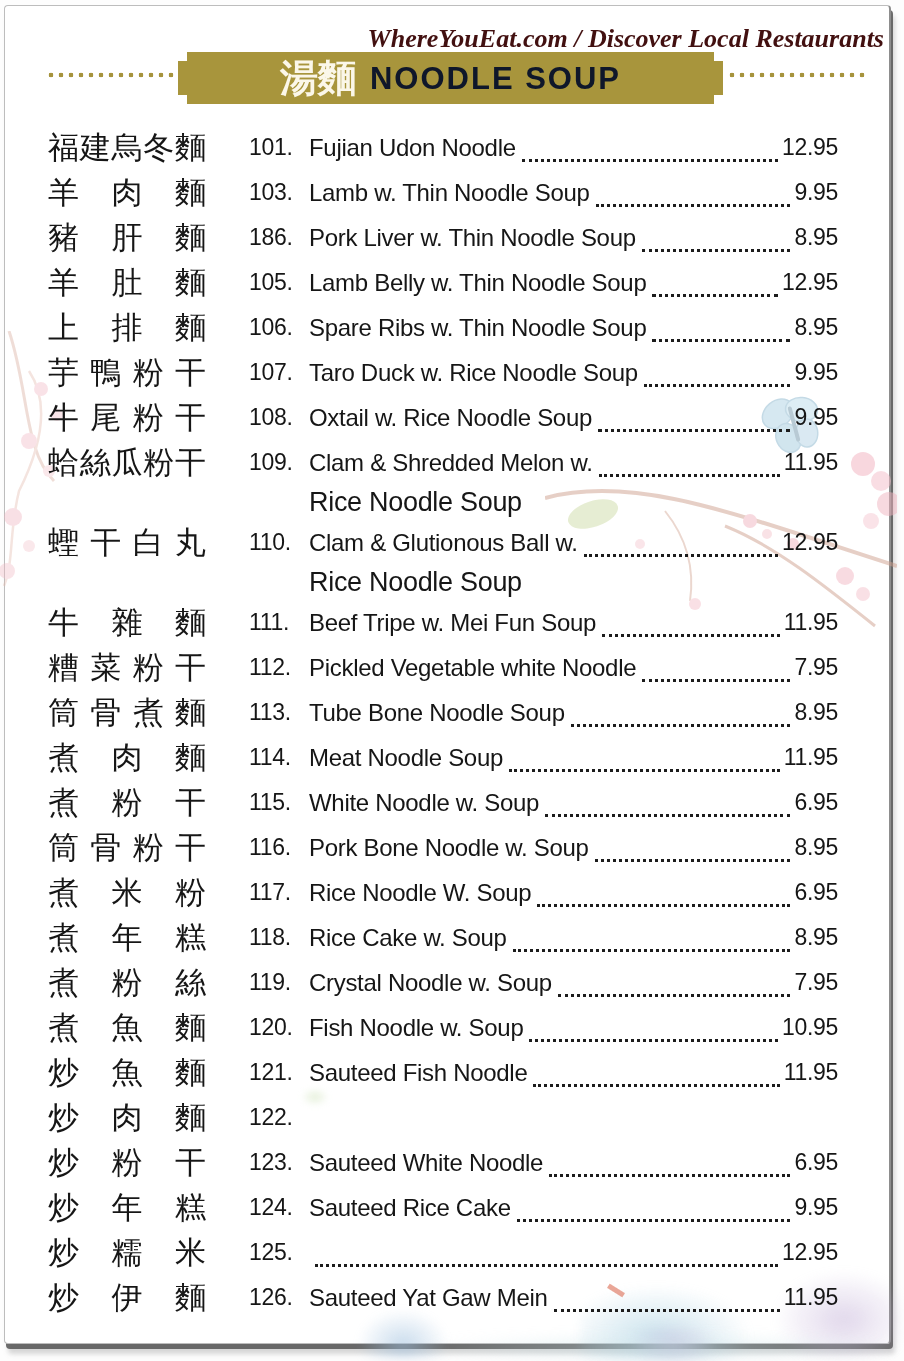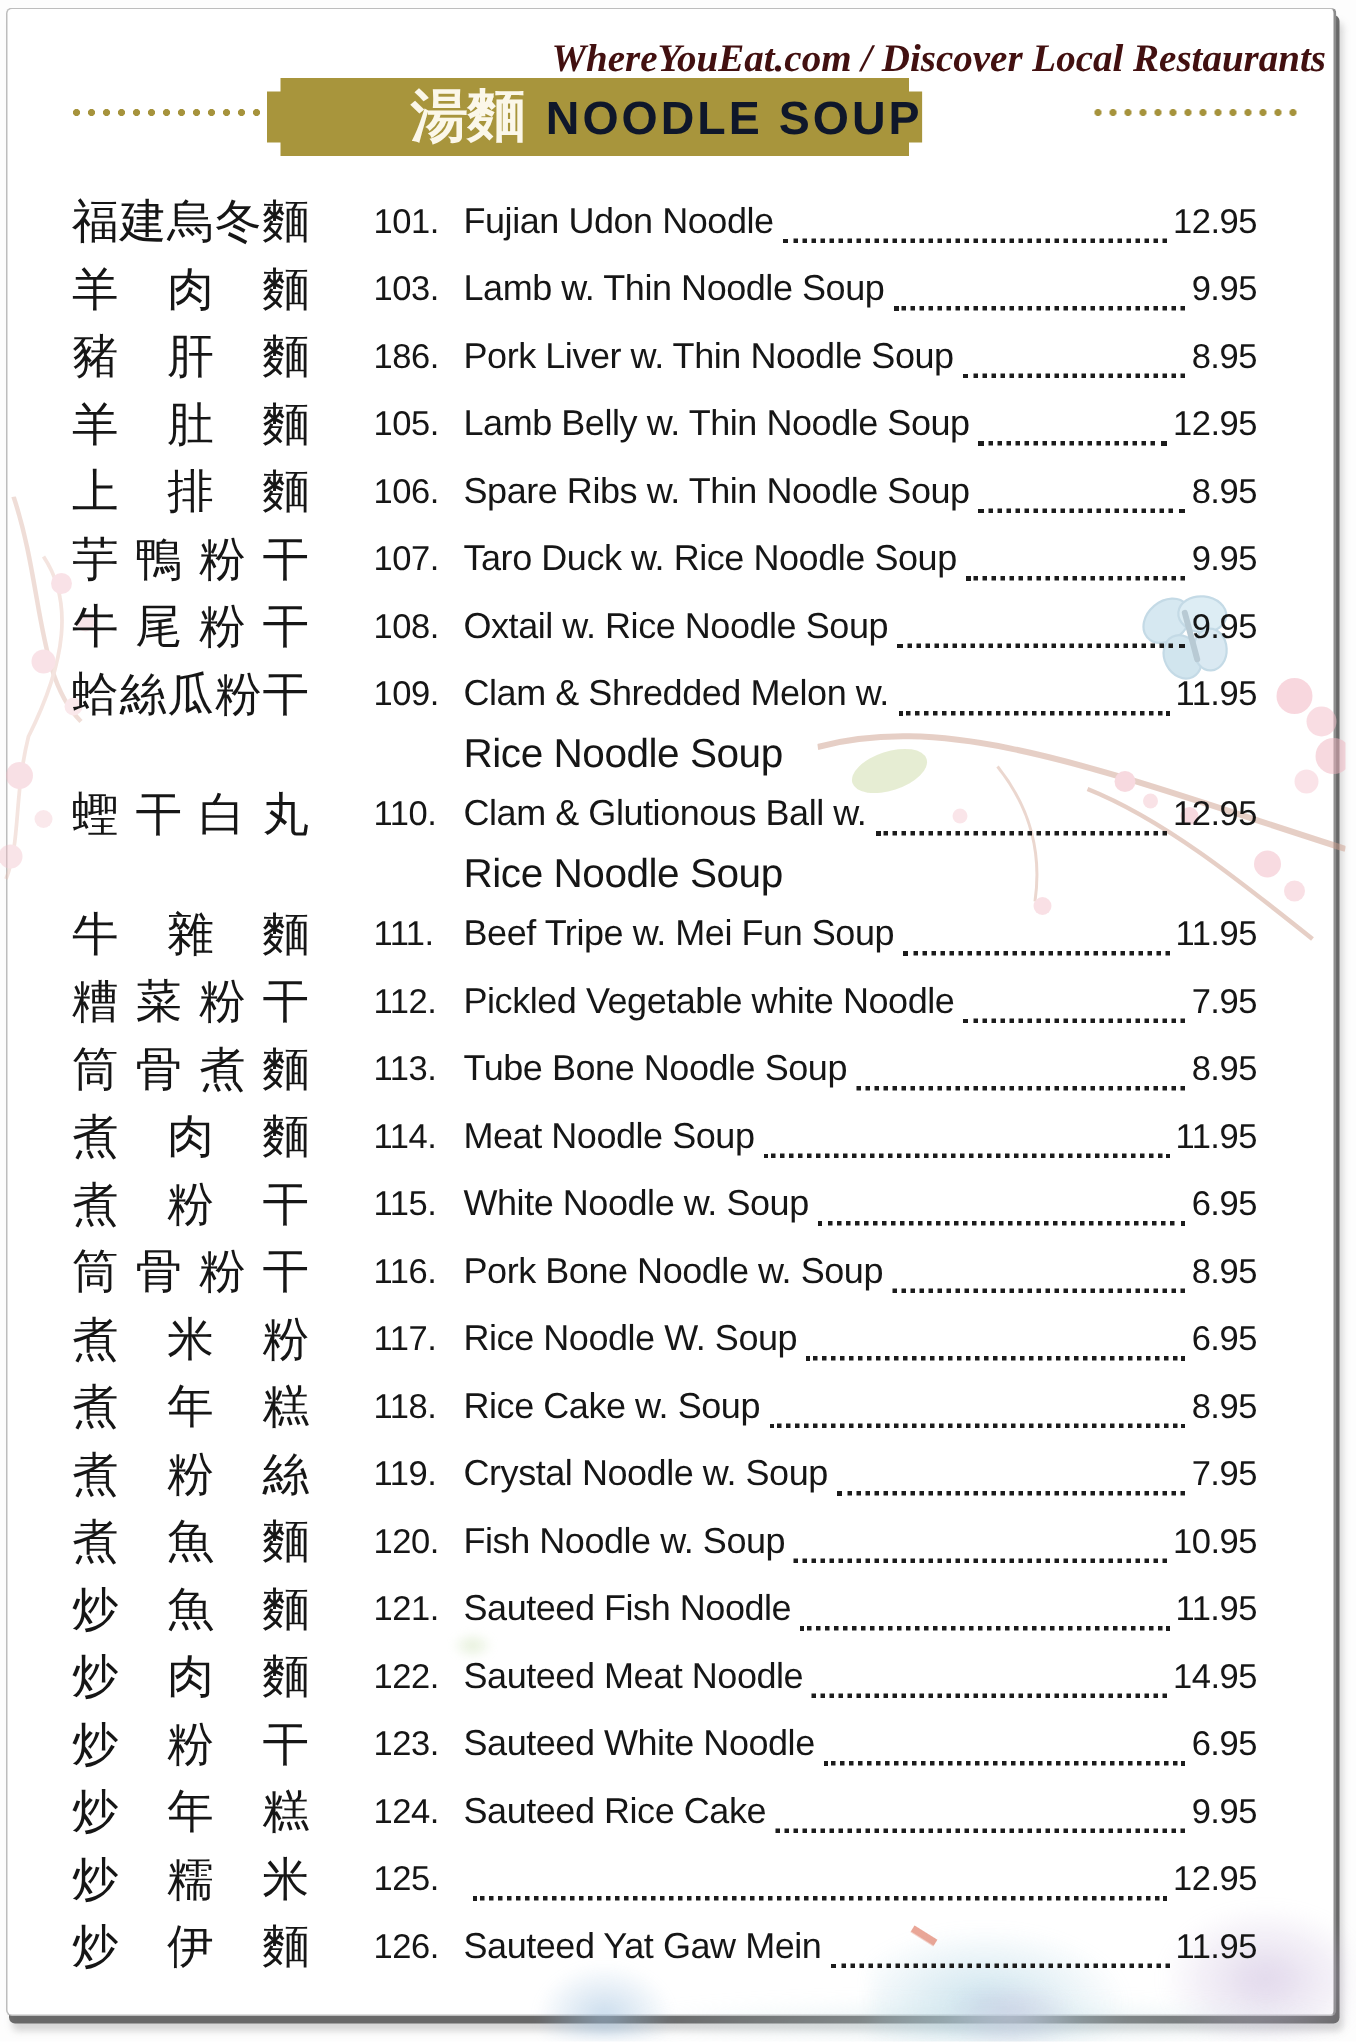--- a/index.html
+++ b/index.html
@@ -14,23 +14,23 @@
     border-radius:4px;
     box-shadow:2px 5px 0 rgba(85,85,85,.85),4px 10px 5px rgba(140,140,140,.35);
   }
   .watermark{
     position:absolute;top:18px;right:5px;
     font-family:"Liberation Serif","DejaVu Serif",serif;
     font-style:italic;font-weight:700;font-size:26px;line-height:30px;
     color:#421010;white-space:nowrap;
   }
   .banner{
-    position:absolute;left:173px;top:46px;width:437px;height:52px;
+    position:absolute;left:173px;top:46px;width:545px;height:52px;
     background:#a8953c;
-    display:flex;align-items:center;justify-content:flex-end;gap:14px;
+    display:flex;align-items:center;justify-content:center;gap:14px;
     clip-path:polygon(0 9px,9px 9px,9px 0,calc(100% - 9px) 0,calc(100% - 9px) 9px,100% 9px,
       100% calc(100% - 9px),calc(100% - 9px) calc(100% - 9px),calc(100% - 9px) 100%,
       9px 100%,9px calc(100% - 9px),0 calc(100% - 9px));
   }
   .banner .zh-title{
     font-size:38px;font-weight:700;color:#fbf7e9;line-height:1;
     font-family:"Liberation Serif","DejaVu Serif",serif;
   }
   .banner .en-title{
     font-size:31px;font-weight:700;color:#0f172a;letter-spacing:2px;line-height:1;
@@ -457,27 +457,20 @@
           </div>
         </div>
       </div>
       <div class="row">
         <div class="zh">
           <span>炒</span>
           <span>肉</span>
           <span>麵</span>
         </div>
         <div class="num">122.</div>
-        <div class="mid">
-          <div class="line1">
-            <span class="nm">Sauteed Meat Noodle</span>
-            <span class="dots"></span>
-            <span class="price">14.95</span>
-          </div>
-        </div>
       </div>
       <div class="row">
         <div class="zh">
           <span>炒</span>
           <span>粉</span>
           <span>干</span>
         </div>
         <div class="num">123.</div>
         <div class="mid">
           <div class="line1">

